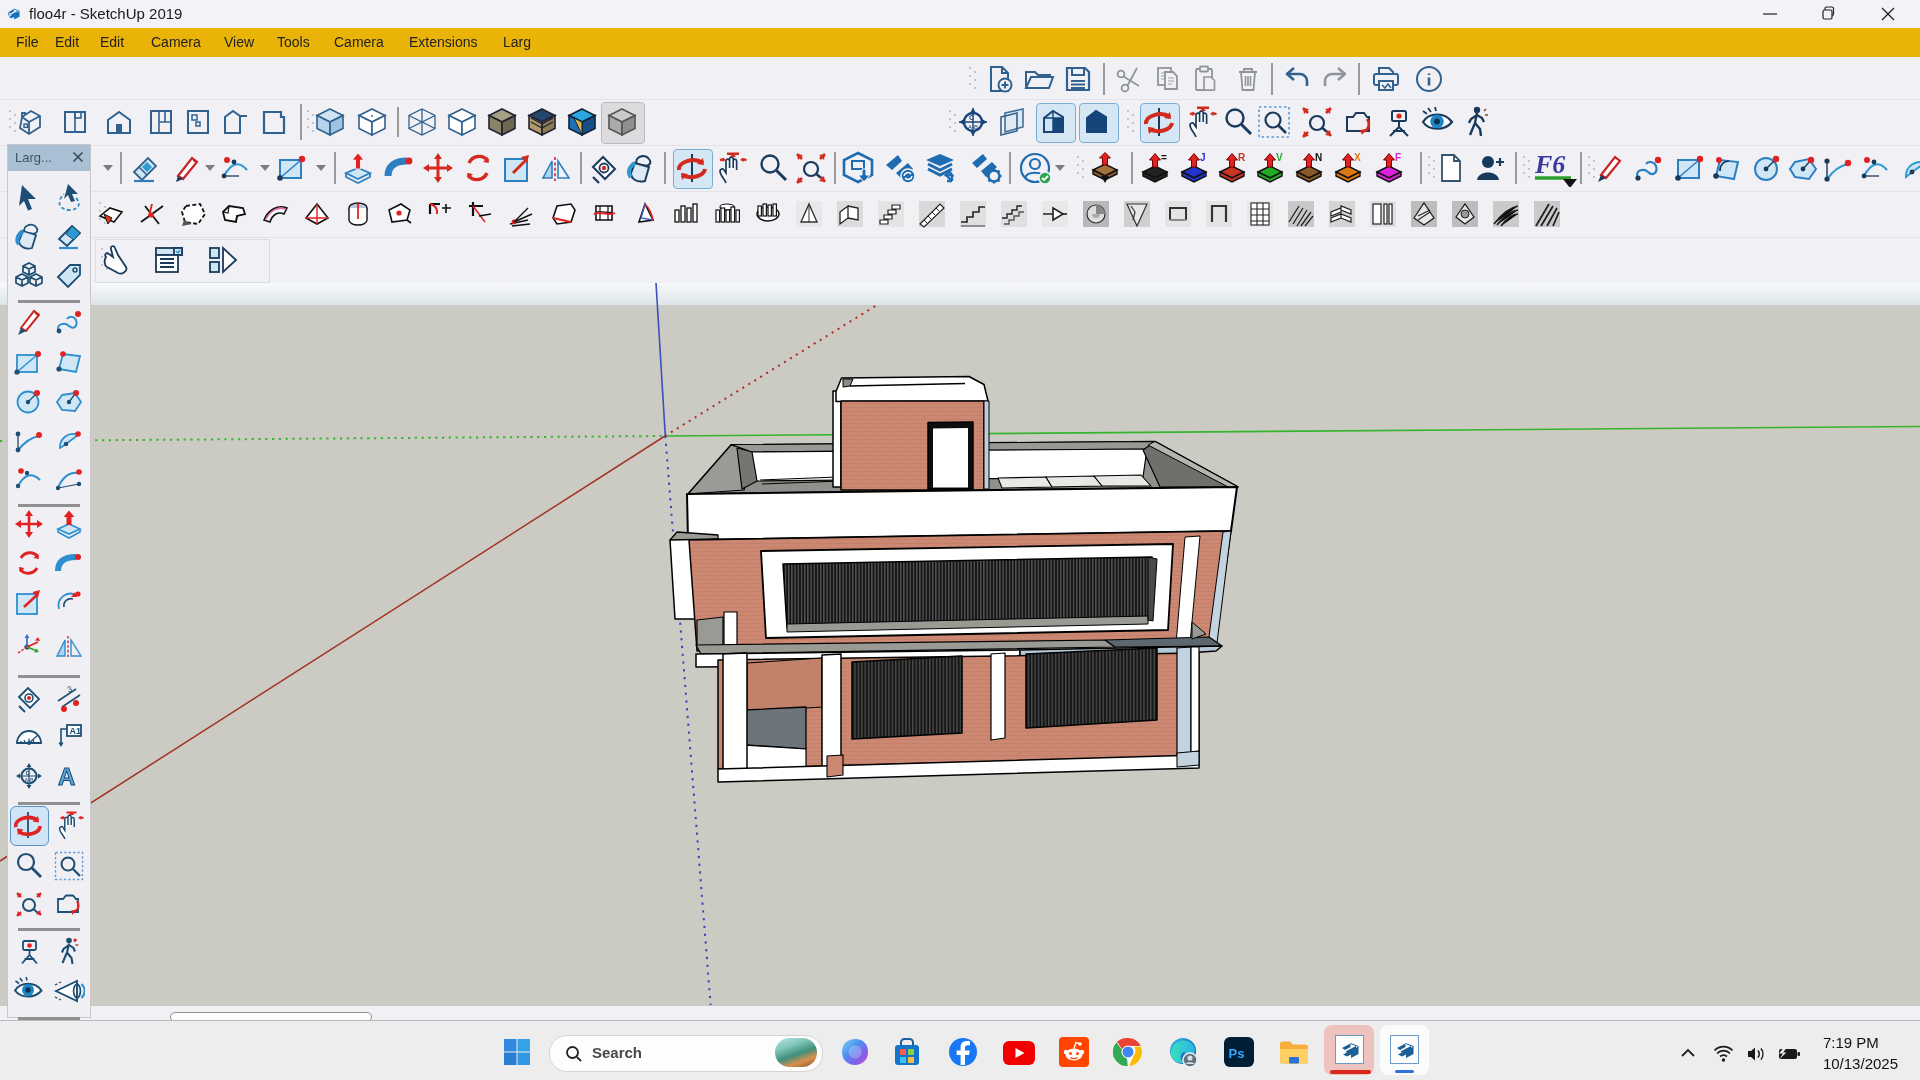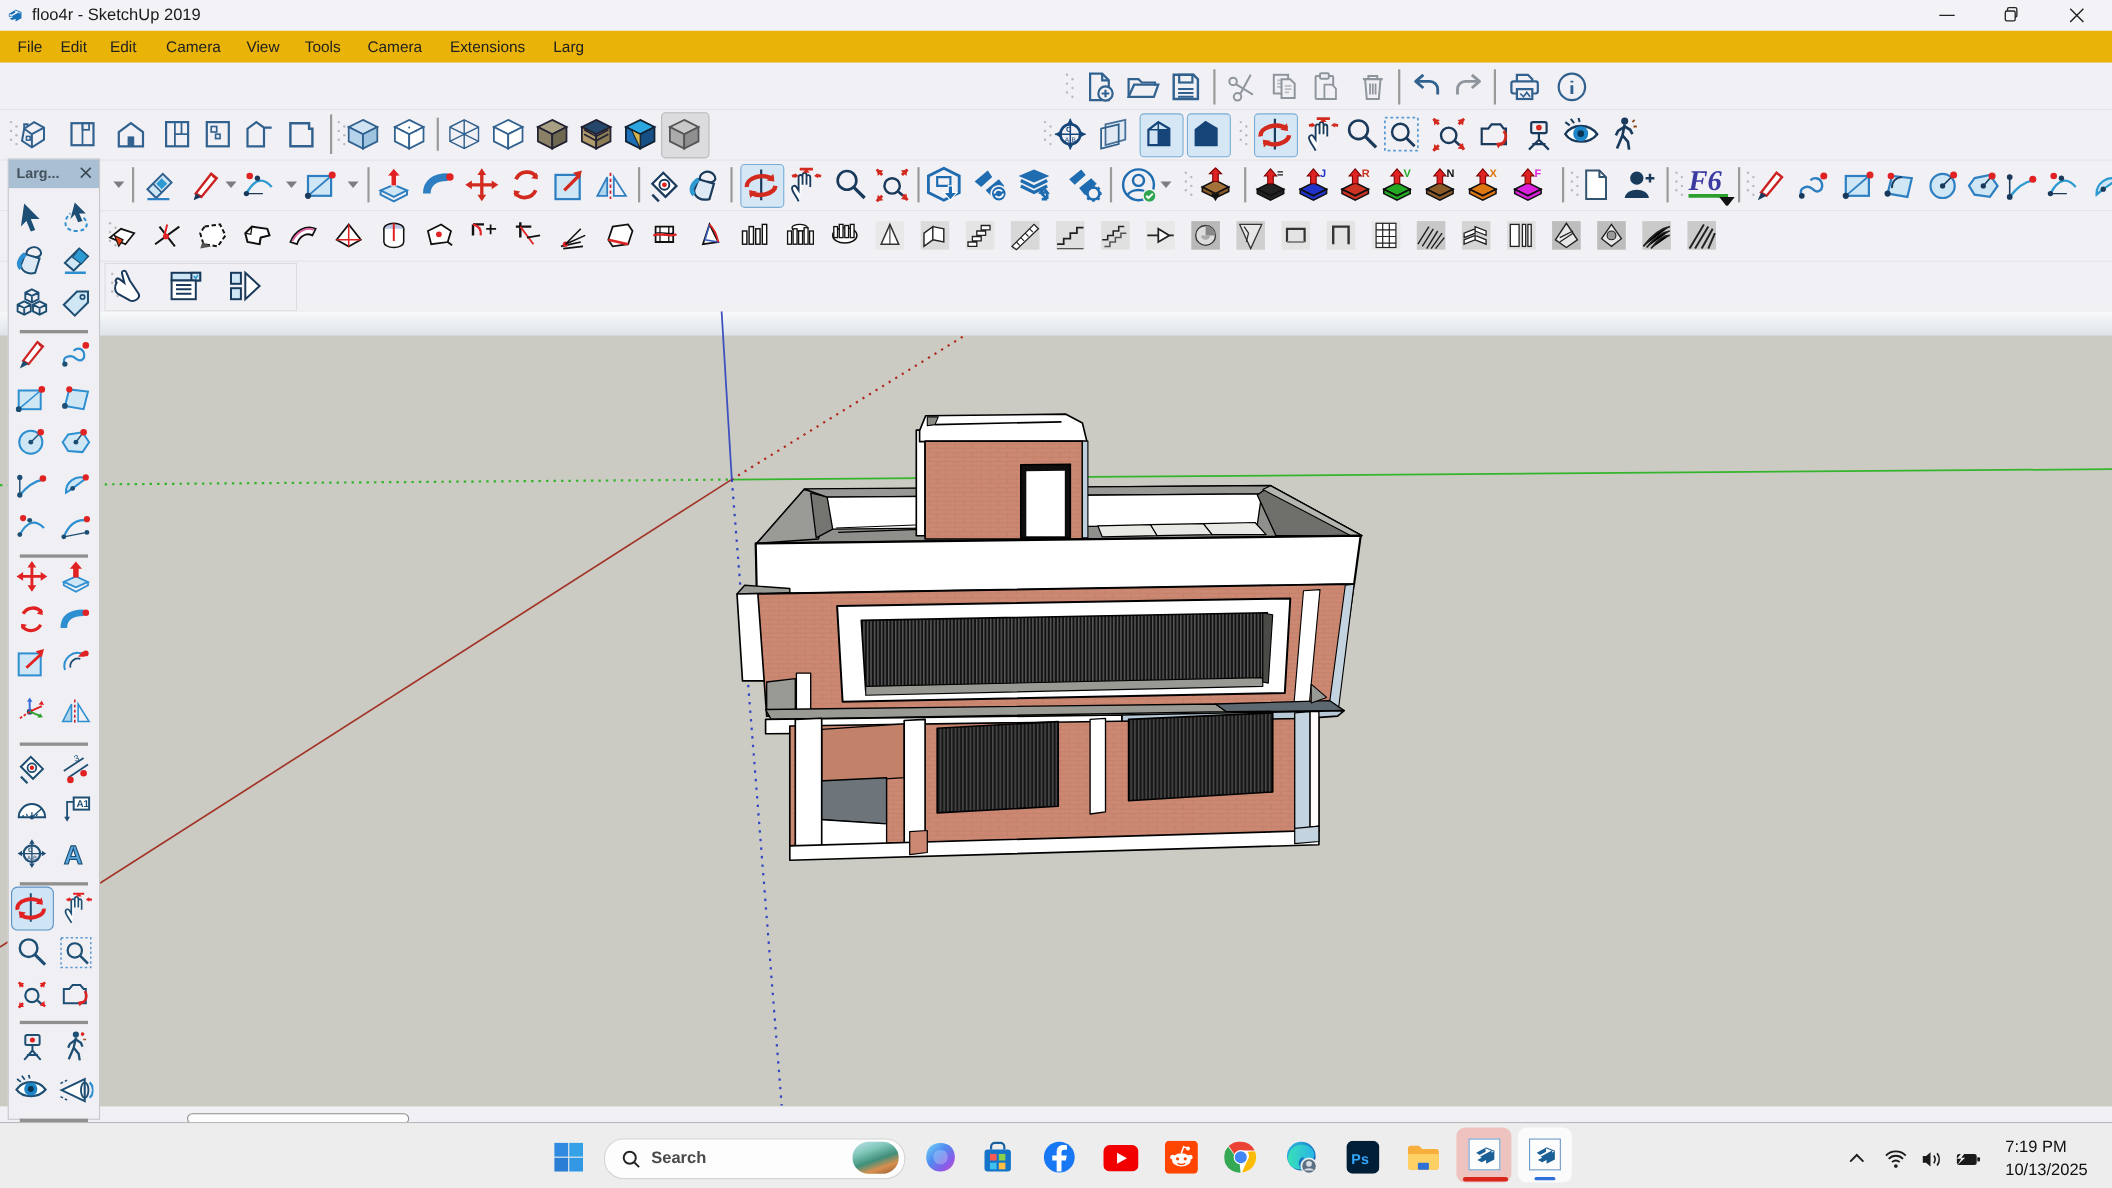--- a/index.html
+++ b/index.html
@@ -12,21 +12,21 @@
 #toolzone{left:0;top:57px;width:1920px;height:226px;background:#f1f0f5;}
 .rowline{position:absolute;left:0;width:1920px;height:1px;background:#e3e3e8;}
 .gbox{position:absolute;border:1px solid #dcdce1;}
 #canvas{left:0;top:283px;width:1920px;height:723px;background:#cbcbc3;}
 #sky{position:absolute;left:0;top:0;width:1920px;height:22px;background:linear-gradient(#f8fafb,#dde4e8);}
 #statusbar{left:0;top:1006px;width:1920px;height:14px;background:#f1f0f5;}
 #measure{position:absolute;left:170px;top:6px;width:200px;height:8px;border:1px solid #909090;border-radius:5px;background:#fdfdfd;}
 #taskbar{left:0;top:1020px;width:1920px;height:60px;background:#ededee;border-top:1px solid #b9b9bb;box-sizing:border-box;}
 #panel{left:7px;top:144px;width:84px;height:874px;background:#f0eff4;border:1px solid #c6c6cb;box-sizing:border-box;}
 #panel-title{position:absolute;left:0;top:0;width:100%;height:26px;background:#a9bfd3;}
-#panel-title span{position:absolute;left:7px;top:5px;font-weight:bold;font-size:13px;color:#44525e;}
+#panel-title span{position:absolute;left:7px;top:5px;font-weight:normal;font-size:13px;color:#44525e;}
 .psep{position:absolute;left:10px;width:62px;height:3px;background:#909090;}
 #traytime{position:absolute;right:22px;top:11px;font-size:15px;color:#111;text-align:left;line-height:21px;}
 #search{position:absolute;left:549px;top:14px;width:272px;height:35px;background:#fdfdfd;border:1px solid #d5d5d5;border-radius:18px;}
 #search span{position:absolute;left:42px;top:8px;font-size:15px;color:#494949;font-weight:bold;}
 </style>
 </head>
 <body>
 <div id="root">
 
   <div id="titlebar" class="abs">

